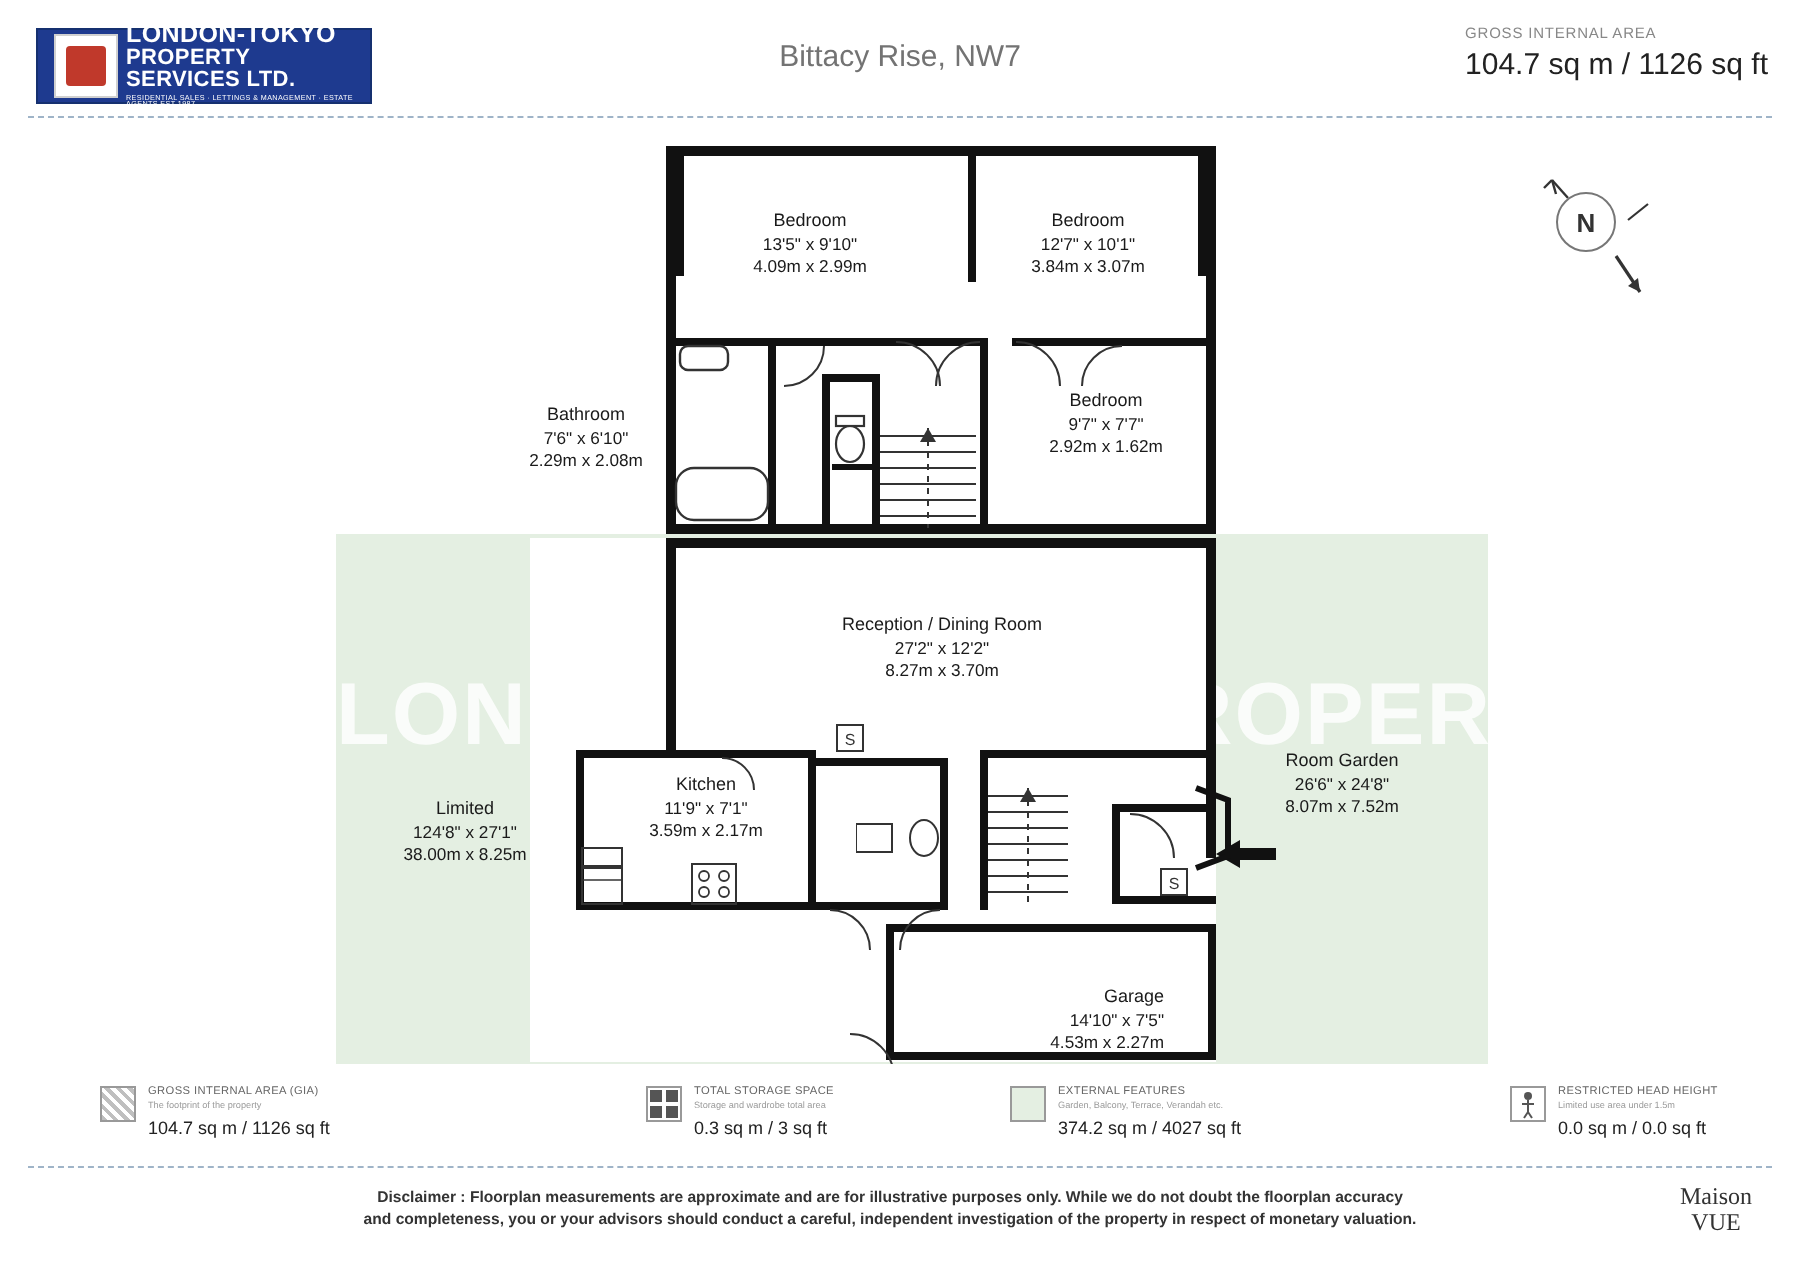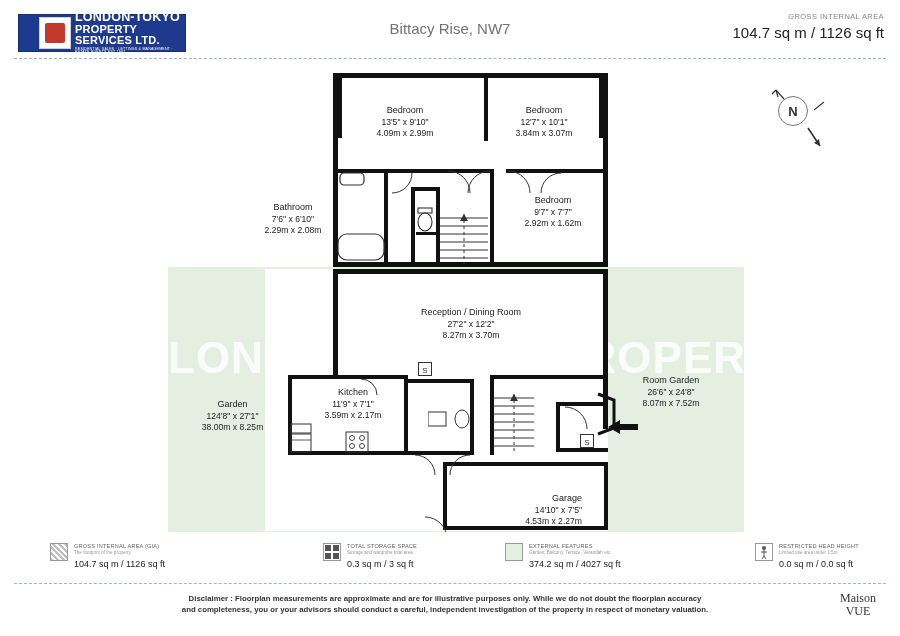--- a/index.html
+++ b/index.html
@@ -8,37 +8,37 @@
     font-family:"Liberation Sans", sans-serif;
     color:#1a1a1a;position:relative;overflow:hidden;
   }
   .page{position:absolute;inset:0;}
 
   
   .header{position:absolute;left:0;top:0;width:900px;height:62px;}
   .logo{
     position:absolute;left:18px;top:14px;width:168px;height:38px;
     background:#1e3a8f;border:1px solid #15306f;box-sizing:border-box;
-    display:flex;align-items:center;padding-left:20px;
+    display:flex;align-items:center;padding-left:8px;
   }
   .logo-crest{
     width:30px;height:30px;background:#ffffff;border:1px solid #d0d0d0;
     display:flex;align-items:center;justify-content:center;flex:0 0 auto;
   }
   .crest-inner{width:20px;height:20px;background:#c0392b;border-radius:2px;}
   .logo-txt{padding-left:4px;line-height:1;}
   .logo-l1{color:#ffffff;font-size:12.5px;font-weight:bold;letter-spacing:.2px;}
   .logo-l2{color:#ffffff;font-size:11px;font-weight:bold;letter-spacing:.2px;}
   .logo-l3{color:#ffffff;font-size:3.6px;letter-spacing:.2px;margin-top:2px;}
 
   .title{
     position:absolute;left:0;top:20px;width:900px;text-align:center;
     font-size:15px;color:#737373;
   }
-  .gia-box{position:absolute;right:16px;top:12px;text-align:right;}
+  .gia-box{position:absolute;right:16px;top:12px;}
   .gia-label{font-size:7.5px;color:#888;letter-spacing:.4px;}
   .gia-value{font-size:15px;color:#222;margin-top:3px;}
 
   .hr-dash{
     position:absolute;left:14px;top:58px;width:872px;height:0;
     border-top:1px dashed #9fb4c8;
   }
   .hr-dash2{
     position:absolute;left:14px;top:583px;width:872px;height:0;
     border-top:1px dashed #9fb4c8;
@@ -308,21 +308,21 @@
       <div class="nm">Reception / Dining Room</div>
       <div>27'2" x 12'2"</div>
       <div>8.27m x 3.70m</div>
     </div>
     <div class="lbl" style="left:303px;top:325px;width:100px;">
       <div class="nm">Kitchen</div>
       <div>11'9" x 7'1"</div>
       <div>3.59m x 2.17m</div>
     </div>
     <div class="lbl" style="left:175px;top:337px;width:115px;">
-      <div class="nm">Garden</div>
+      <div class="nm">Limited</div>
       <div>124'8" x 27'1"</div>
       <div>38.00m x 8.25m</div>
     </div>
     <div class="lbl" style="left:615px;top:313px;width:112px;">
       <div class="nm">Room Garden</div>
       <div>26'6" x 24'8"</div>
       <div>8.07m x 7.52m</div>
     </div>
     <div class="lbl" style="left:470px;top:431px;width:112px;text-align:right;">
       <div class="nm">Garage</div>

